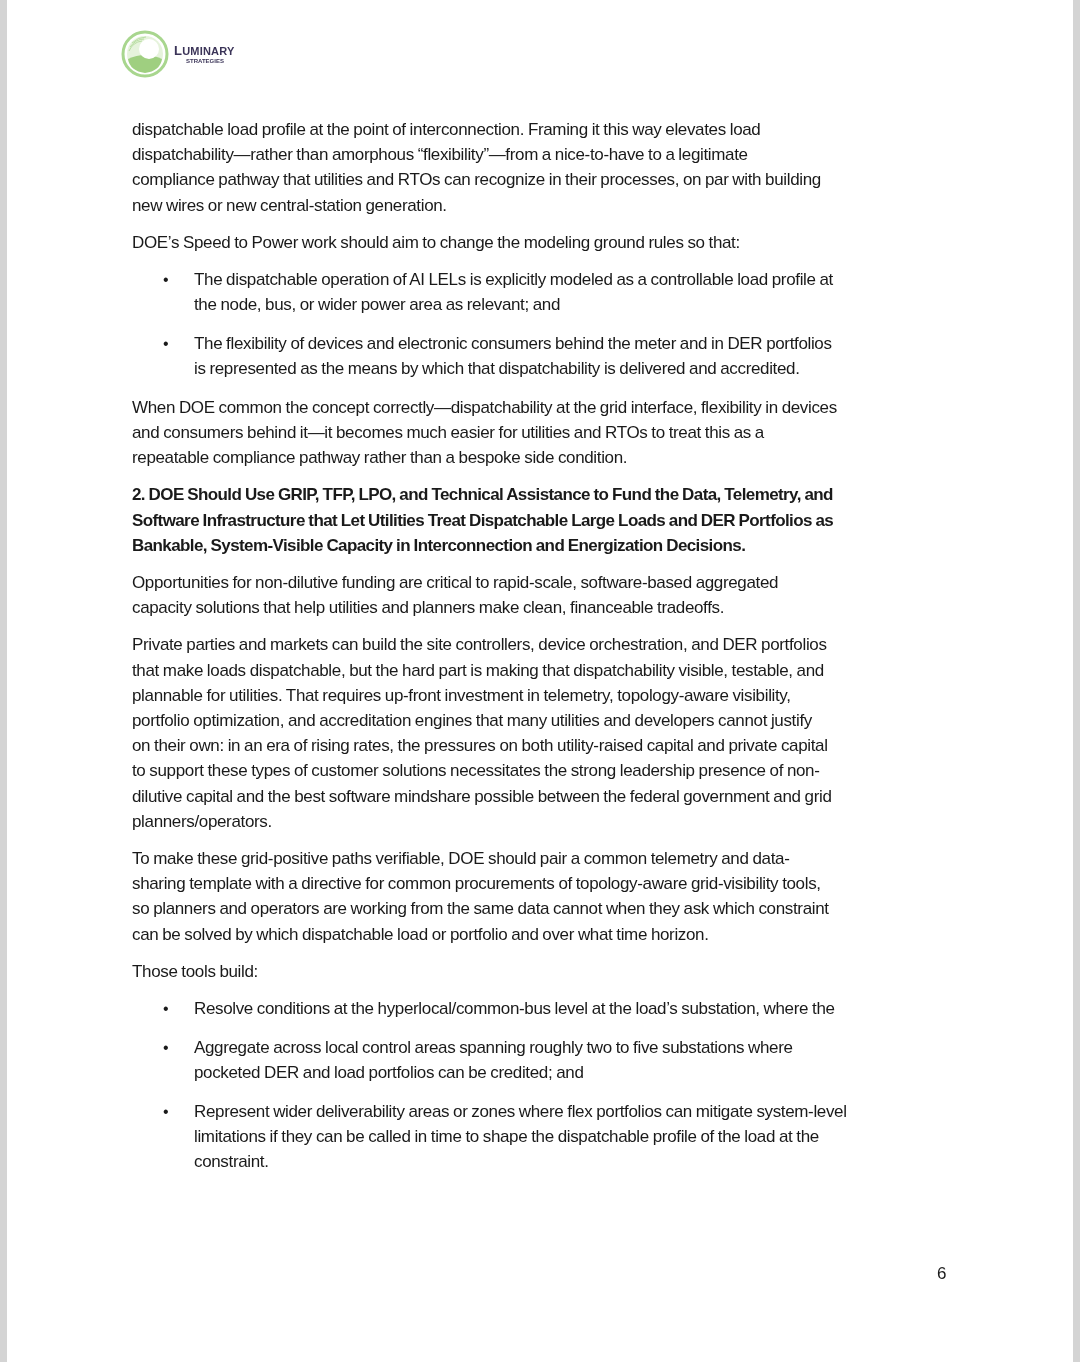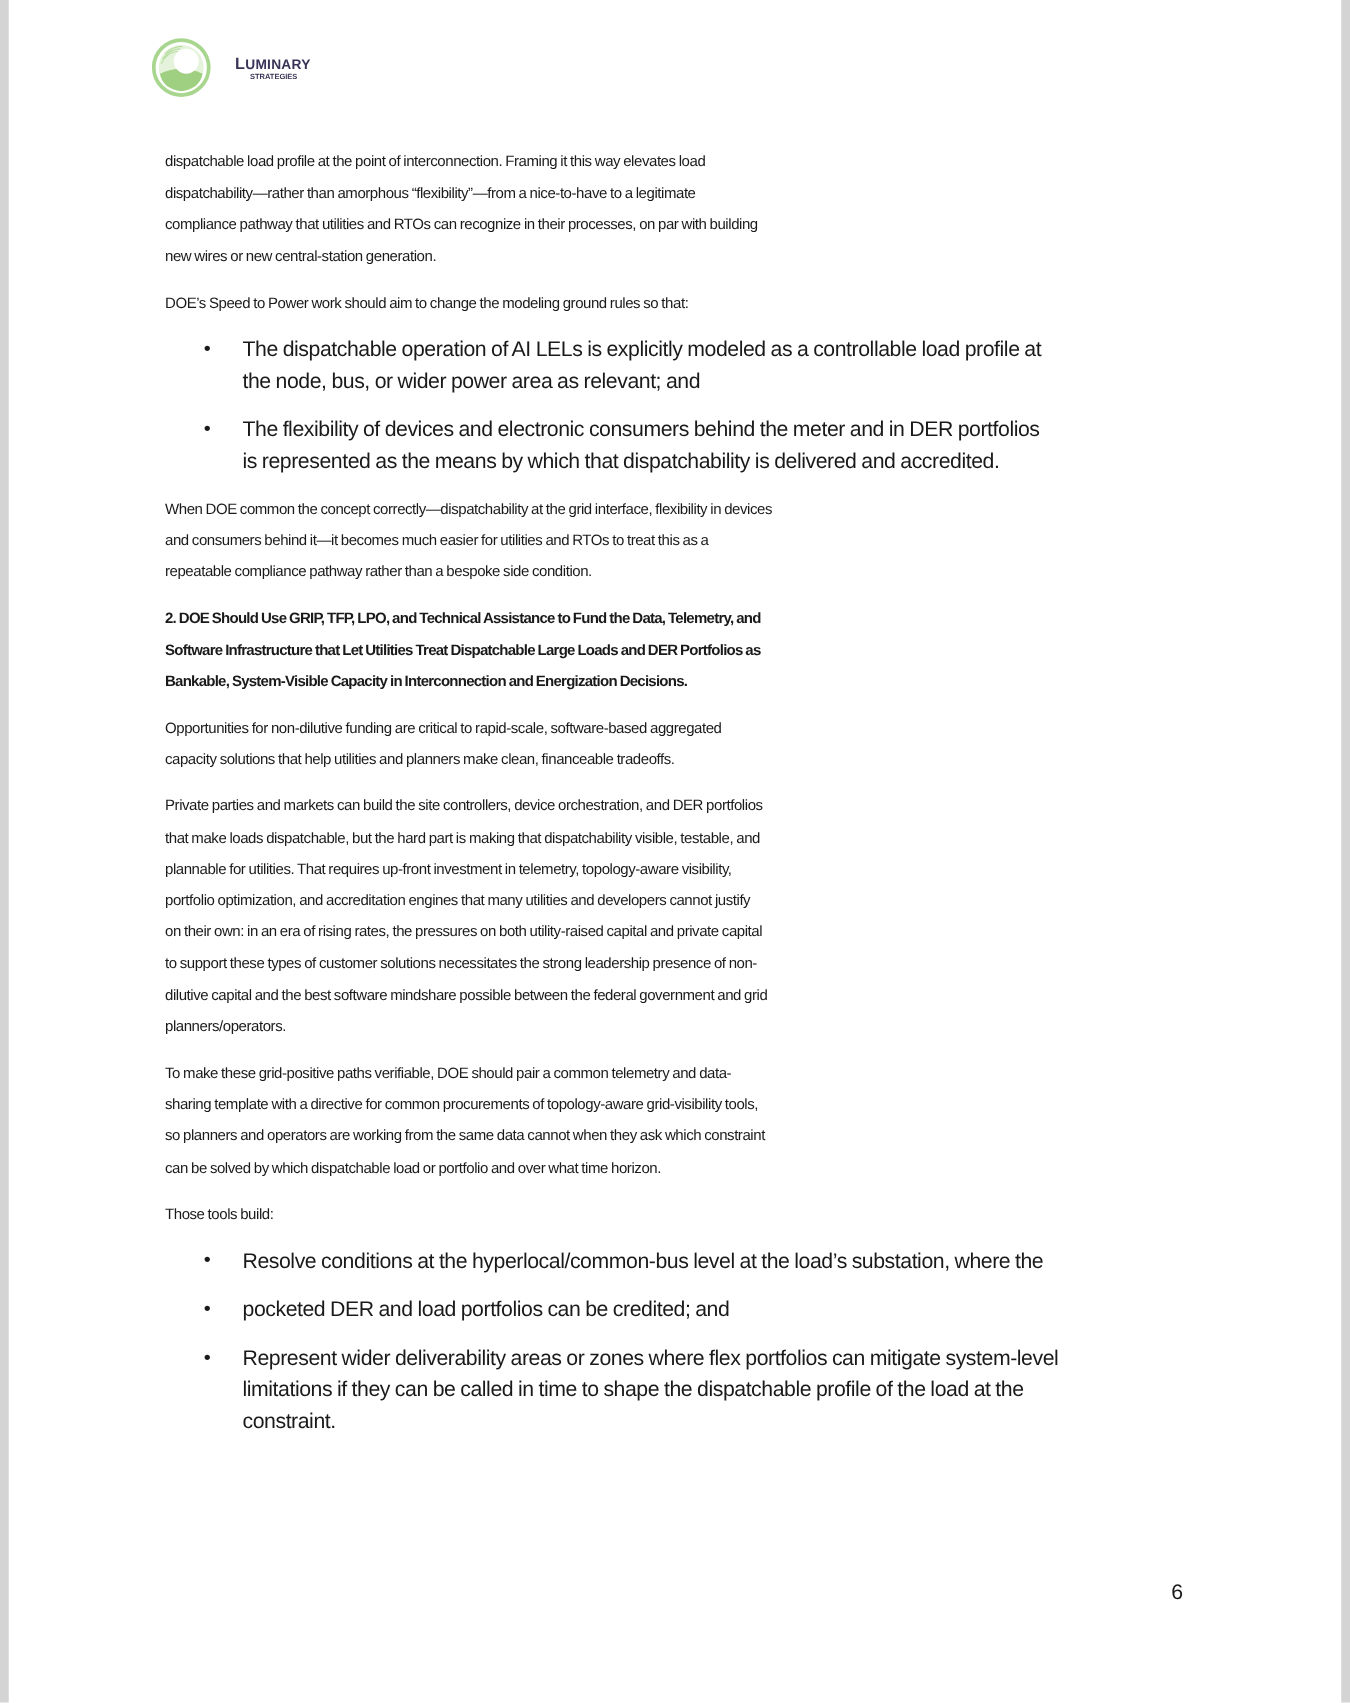--- a/index.html
+++ b/index.html
@@ -6,26 +6,26 @@
   body {
     width: 1080px; height: 1362px; position: relative; overflow: hidden;
     background: #ffffff;
     font-family: "Liberation Sans", "DejaVu Sans", sans-serif;
     color: #1a1a1a;
   }
   .edge-left { position: absolute; left: 0; top: 0; width: 7px; height: 1362px; background: #d4d4d4; }
   .edge-right { position: absolute; right: 0; top: 0; width: 7px; height: 1362px; background: #d4d4d4; }
   .logo { position: absolute; left: 120px; top: 29px; display: flex; align-items: center; }
   .logo-mark { width: 50px; height: 50px; }
-  .logo-text { margin-left: 18px; line-height: 1; }
+  .logo-text { margin-left: 4px; line-height: 1; }
   .logo-name { font-weight: bold; font-size: 11px; color: #3b3458; letter-spacing: 0.2px; }
   .logo-name .big { font-size: 13px; }
   .logo-sub { font-weight: bold; font-size: 6px; color: #3b3458; margin-left: 12px; margin-top: 1px; }
   .content { position: absolute; left: 132px; top: 117px; width: 830px; }
-  p { margin: 0 0 12px 0; font-size: 12px; line-height: 25.2px; letter-spacing: -0.35px; word-spacing: -0.5px; }
+  p { margin: 0 0 12px 0; font-size: 17px; line-height: 25.2px; letter-spacing: -0.35px; word-spacing: -0.5px; }
   p .ln, li .ln { display: block; white-space: nowrap; }
   p.heading { font-weight: bold; letter-spacing: -0.6px; }
   ul { list-style: none; margin: 0 0 12px 0; padding: 0; }
   li { position: relative; padding-left: 62px; font-size: 17px; line-height: 25.2px; letter-spacing: -0.35px; word-spacing: -0.5px; margin-bottom: 13.5px; }
   li .bullet { position: absolute; left: 31px; top: 0; font-size: 16px; }
   .page-num { position: absolute; left: 937px; top: 1264px; font-size: 17px; }
 </style>
 </head>
 <body>
 
@@ -103,20 +103,21 @@
   <p>
     <span class="ln">Those tools build:</span>
   </p>
   <ul>
     <li>
       <span class="bullet">•</span>
       <span class="ln">Resolve conditions at the hyperlocal/common-bus level at the load’s substation, where the</span>
     </li>
     <li>
       <span class="bullet">•</span>
+      <span class="ln">Aggregate across local control areas spanning roughly two to five substations where</span>
       <span class="ln">pocketed DER and load portfolios can be credited; and</span>
     </li>
     <li>
       <span class="bullet">•</span>
       <span class="ln">Represent wider deliverability areas or zones where flex portfolios can mitigate system-level</span>
       <span class="ln">limitations if they can be called in time to shape the dispatchable profile of the load at the</span>
       <span class="ln">constraint.</span>
     </li>
   </ul>
 </div>

